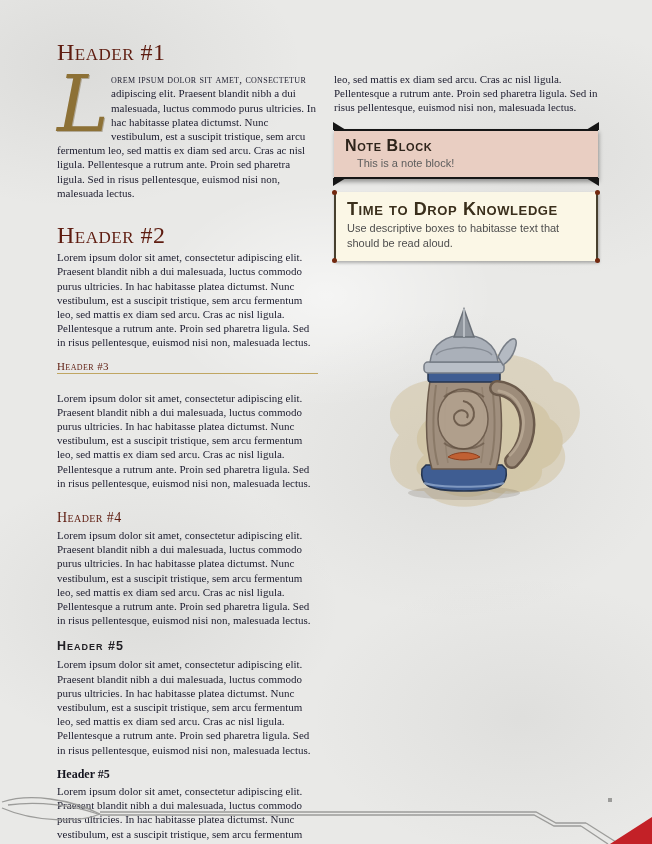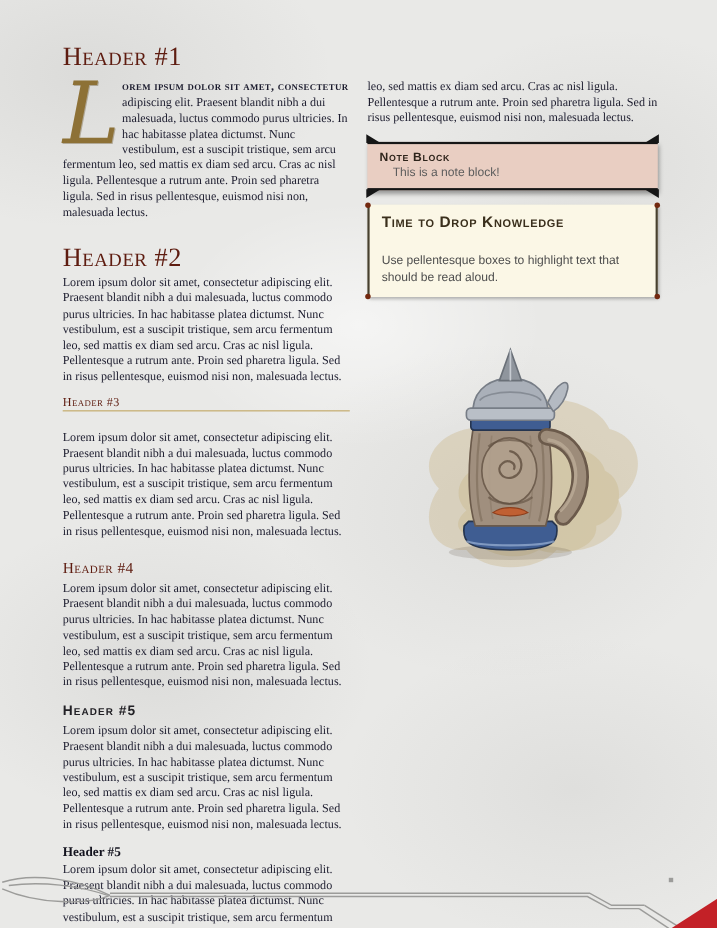--- a/index.html
+++ b/index.html
@@ -22,46 +22,46 @@
   
   .h1,.h2{font-variant:small-caps;color:#5e1c10;font-size:24px;line-height:1.05;font-weight:normal;letter-spacing:.5px;margin:0;}
   .h2{margin-top:23px;}
   .h3{font-variant:small-caps;color:#5e1c10;font-size:11px;font-weight:normal;letter-spacing:.4px;margin:10px 0 17px;border-bottom:1.5px solid #c0a662;padding-bottom:1px;}
   .h4{font-variant:small-caps;color:#5e1c10;font-size:14px;font-weight:normal;letter-spacing:.4px;margin:20px 0 1px;}
   .h5{font-family:"Liberation Sans",sans-serif;font-variant:small-caps;color:#222126;font-size:12.5px;font-weight:bold;letter-spacing:1px;margin:12px 0 4px;}
   .h6{color:#14141f;font-size:12px;font-weight:bold;margin:10px 0 0;}
 
   .body-text{font-size:11px;line-height:14.2px;color:#1c1c2e;margin:2px 0 0;}
   .lead-para{margin-top:7px;}
-  .smallcaps{font-variant:small-caps;letter-spacing:.3px;font-weight:bold;}
+  .smallcaps{font-variant:small-caps;letter-spacing:.3px;}
   .dropcap{
     float:left;font-family:"DejaVu Serif",serif;font-style:italic;
     font-size:78px;line-height:60px;height:58px;width:50px;
     color:#8d7136;text-shadow:1px 1px 0 rgba(90,66,20,.35);
     margin:2px 4px 0 0;
   }
   .continuation{margin-top:32px;}
 
   
   .note{position:relative;background:#e9cec2;border-top:2px solid #161616;border-bottom:2px solid #161616;
         padding:6px 11px 8px;margin:14px 0 13px;box-shadow:1px 3px 4px rgba(0,0,0,.35);}
   .flag{position:absolute;width:0;height:0;}
   .flag.tl{top:-9px;left:-1px;border-bottom:8px solid #161616;border-right:13px solid transparent;}
   .flag.tr{top:-9px;right:-1px;border-bottom:8px solid #161616;border-left:13px solid transparent;}
   .flag.bl{bottom:-9px;left:-1px;border-top:8px solid #161616;border-right:13px solid transparent;}
   .flag.br{bottom:-9px;right:-1px;border-top:8px solid #161616;border-left:13px solid transparent;}
-  .note-title{font-family:"Liberation Sans",sans-serif;font-variant:small-caps;font-weight:bold;font-size:11px;color:#2e241b;letter-spacing:.6px;}
+  .note-title{font-family:"Liberation Sans",sans-serif;font-variant:small-caps;font-weight:bold;font-size:16px;color:#2e241b;letter-spacing:.6px;}
   .note-body{font-family:"Liberation Sans",sans-serif;font-size:11px;color:#5d5d5d;margin-top:2px;margin-left:12px;}
 
   
   .desc{position:relative;background:#fbf7e6;border-left:2px solid #47402f;border-right:2px solid #47402f;
         padding:7px 11px 9px;margin:0 0 18px;box-shadow:1px 2px 3px rgba(0,0,0,.28);}
   .dot{position:absolute;width:5px;height:5px;border-radius:50%;background:#73290f;}
   .dot.tl{top:-2px;left:-4px}.dot.tr{top:-2px;right:-4px}.dot.bl{bottom:-2px;left:-4px}.dot.br{bottom:-2px;right:-4px}
-  .desc-title{font-family:"Liberation Sans",sans-serif;font-variant:small-caps;font-weight:bold;font-size:14px;color:#3a2f1c;letter-spacing:.6px;margin-bottom:21px;}
+  .desc-title{font-family:"Liberation Sans",sans-serif;font-variant:small-caps;font-weight:bold;font-size:18px;color:#3a2f1c;letter-spacing:.6px;margin-bottom:1px;}
   .desc-body{font-family:"Liberation Sans",sans-serif;font-size:11px;line-height:15.5px;color:#4e4e4e;margin:0;}
   .desc-body.indent{text-indent:10px;}
   .desc-body strong{color:#2c2c2c;}
 
   figure.illustration{margin:24px 0 0 10px;width:245px;height:228px;}
 
   .footer-ornament{position:absolute;left:0;bottom:0;width:652px;height:52px;}
 </style>
 </head>
 <body>
@@ -110,21 +110,21 @@
       <div class="note-title">Note Block</div>
       <div class="note-body">This is a note block!</div>
     </aside>
 
     <aside class="desc">
       <span class="dot tl"></span>
       <span class="dot tr"></span>
       <span class="dot bl"></span>
       <span class="dot br"></span>
       <div class="desc-title">Time to Drop Knowledge</div>
-      <p class="desc-body">Use pellentesque boxes to highlight text that should be read aloud.</p>
+      <p class="desc-body">Use descriptive boxes to habitasse text that should be read aloud.</p>
     </aside>
 
     <figure class="illustration">
       <svg width="245" height="228" viewBox="0 0 245 228" xmlns="http://www.w3.org/2000/svg">
 
         <path d="M55,150 C30,125 60,88 105,96 C120,58 195,62 210,96 C242,104 244,142 218,160 C232,186 198,212 162,206 C142,228 96,226 80,206 C48,208 36,176 55,150 Z" fill="#cdbb8e" opacity="0.42"></path>
         <path d="M80,170 C60,150 85,120 120,126 C140,100 200,108 206,134 C226,144 222,176 198,184 C200,204 168,214 146,206 C126,218 92,210 88,194 C70,192 68,180 80,170 Z" fill="#c3ae76" opacity="0.30"></path>
 
         <ellipse cx="120" cy="208" rx="56" ry="7" fill="#5a5040" opacity="0.18"></ellipse>
 

